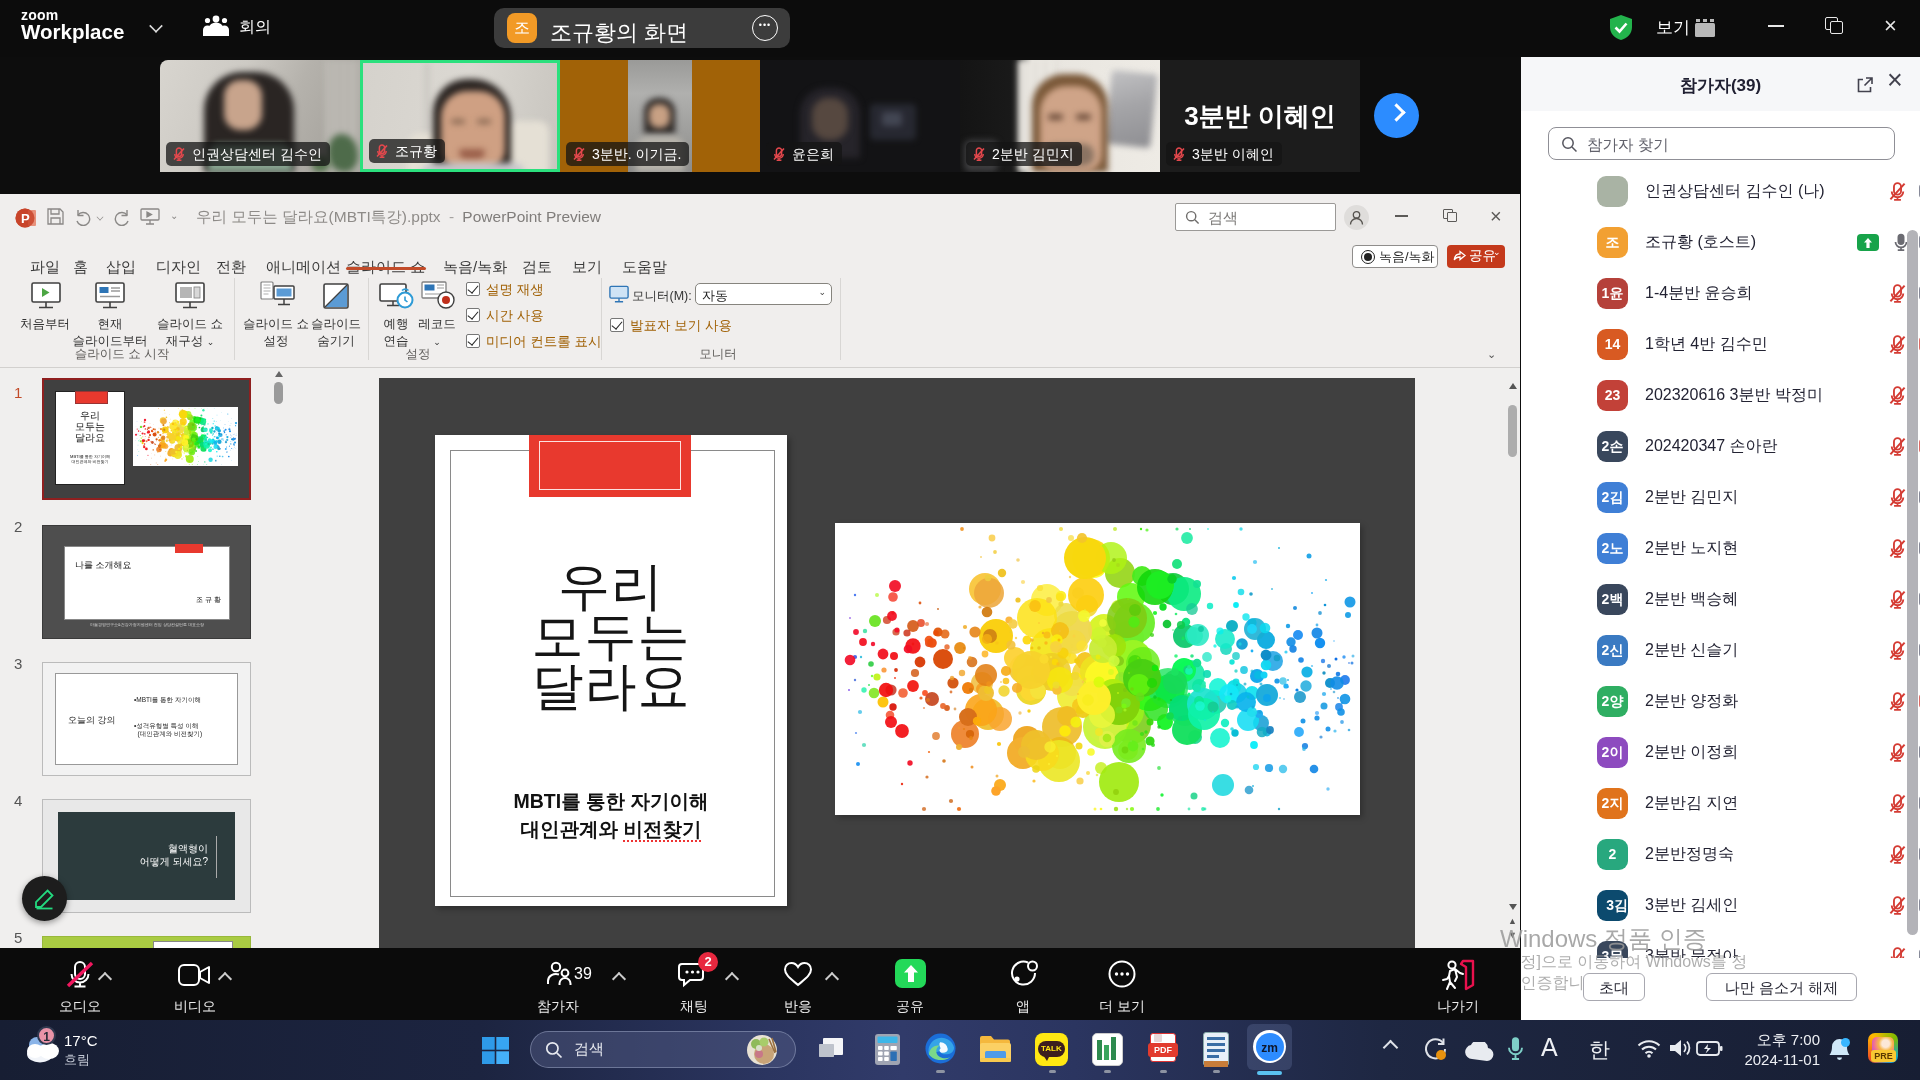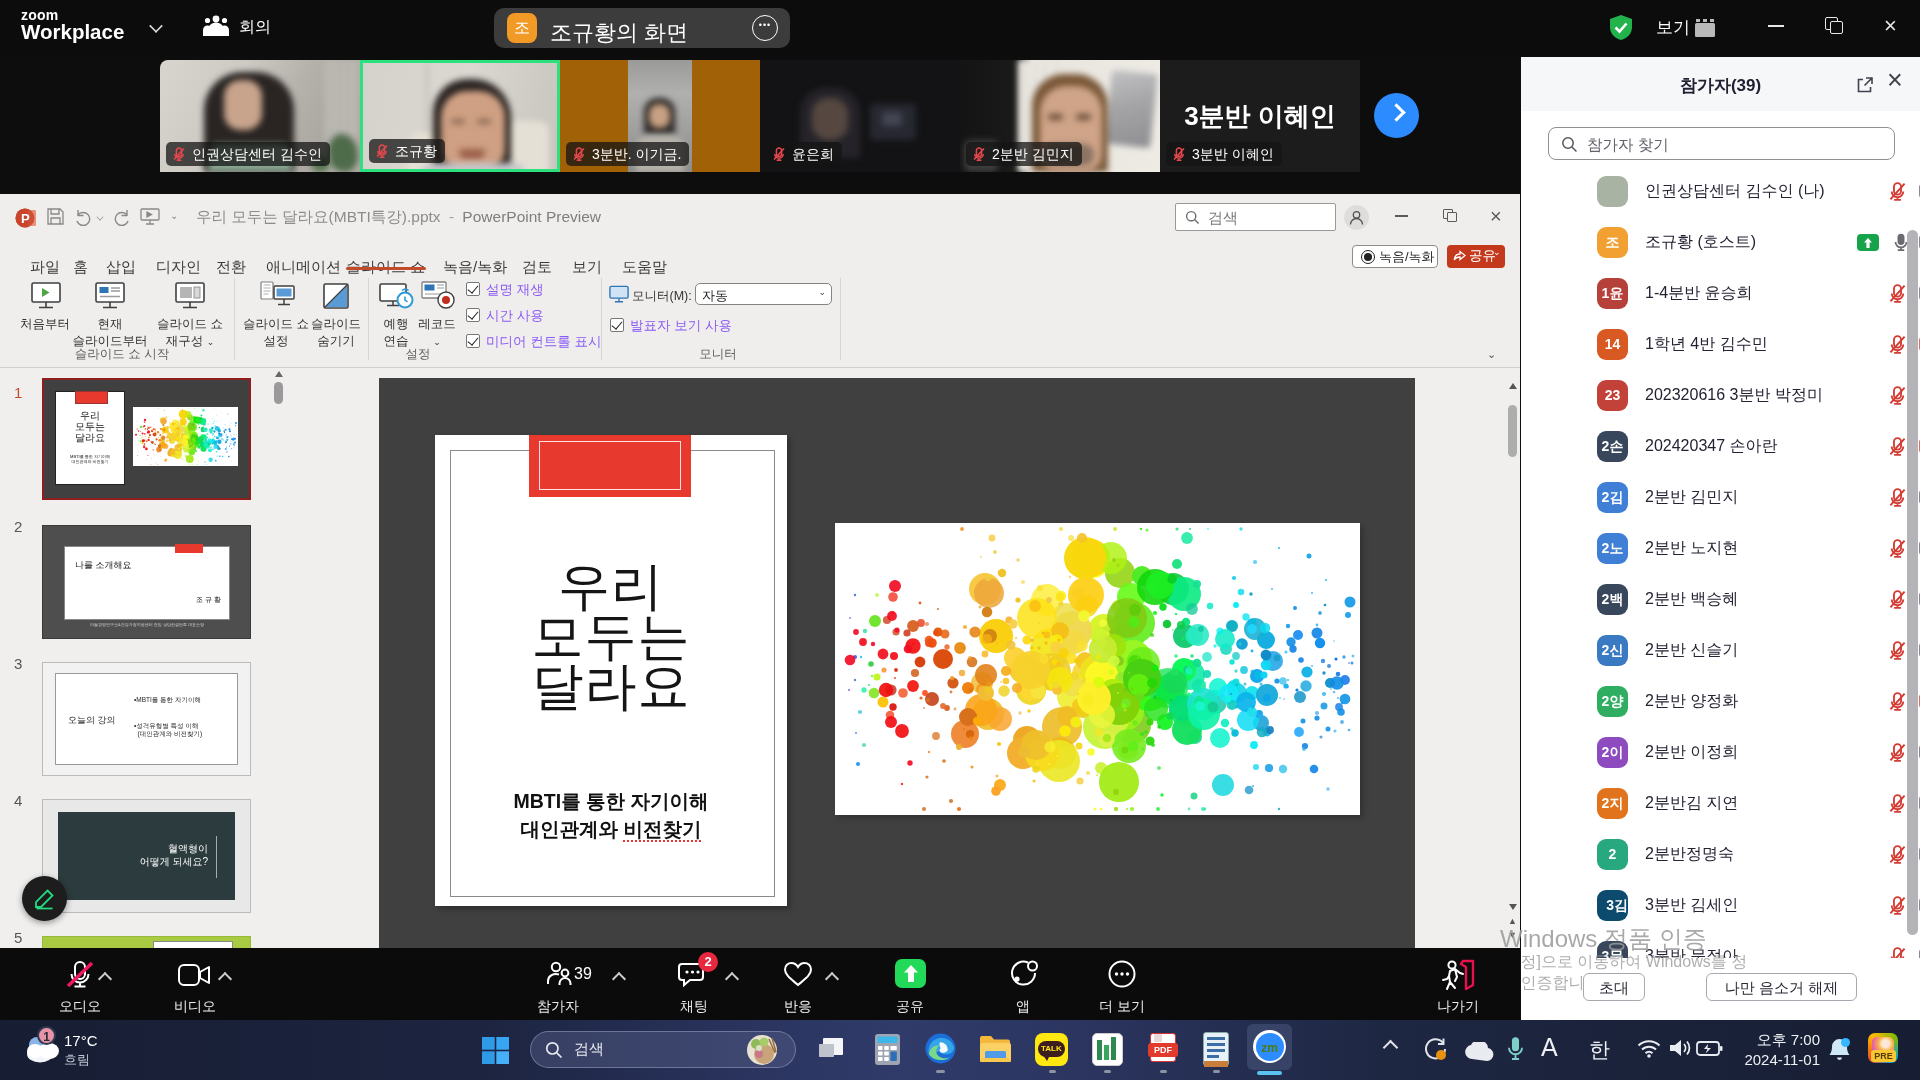--- a/index.html
+++ b/index.html
@@ -30,21 +30,21 @@
 
 
 #ppt { left:0; top:194px; width:1520px; height:754px; background:#f0eeed; }
 #ppt-title { position:absolute; left:0; top:0; width:100%; height:45px; }
 #ppt-menu { position:absolute; left:0; top:45px; width:100%; height:33px; font-size:15px; color:#3b3b3b; }
 #ppt-menu .mi { position:absolute; top:7px;margin-top:12px; }
 #ribbon { position:absolute; left:0; top:78px; width:100%; height:96px; border-bottom:1px solid #d2d0ce; }
 .rsep { position:absolute; top:6px; width:1px; height:82px; background:#d8d6d4; }
 .rlabel { position:absolute; bottom:4px; font-size:12.5px; color:#605e5c; width:200px; text-align:center; }
 .ricon-label { position:absolute; font-size:12.5px; color:#333; text-align:center; line-height:17px; }
-.rcheck { position:absolute; font-size:13.5px; color:#8b5cf6; }
+.rcheck { position:absolute; font-size:13.5px; color:#a16207; }
 .cbox { display:inline-block; width:14px; height:14px; border:1px solid #777; background:#fff; border-radius:2px; position:relative; top:2px; margin-right:6px; }
 .cbox:after { content:""; position:absolute; left:3px; top:0px; width:5px; height:9px; border-right:1.8px solid #222; border-bottom:1.8px solid #222; transform:rotate(40deg); }
 
 
 #spanel { position:absolute; left:0; top:174px; width:287px; height:580px; background:#f0efee; }
 .snum { position:absolute; left:14px; font-size:15px; color:#555; }
 .sthumb { position:absolute; left:42px; width:209px; height:120px; background:#fff; border:1px solid #c8c6c4; }
 
 #canvas { position:absolute; left:287px; top:174px; width:1233px; height:580px; background:#f0efee; }
 #slidebg { position:absolute; left:92px; top:10px; width:1036px; height:570px; background:#404040; }
@@ -1336,21 +1336,21 @@
         <div class="abs" style="left:3px;top:4px;width:18px;height:3px;background:#3a6ea5;"></div>
         <div class="abs" style="left:3px;top:10px;width:18px;height:3px;background:#3a6ea5;"></div>
         <div class="abs" style="left:3px;top:16px;width:18px;height:3px;background:#3a6ea5;"></div>
         <div class="abs" style="left:3px;top:22px;width:12px;height:3px;background:#3a6ea5;"></div>
         <div class="abs" style="left:0;top:28px;width:24px;height:6px;background:#c87d3a;"></div>
       </div>
     <div class="abs" style="left:1213px;top:50px;width:7px;height:3px;background:#8d93a2;border-radius:2px;"></div>
     <div class="abs" style="left:1247px;top:4px;width:45px;height:46px;background:rgba(130,150,200,0.22);border-radius:6px;"></div>
     <div class="abs" style="left:1253px;top:10px;width:33px;height:33px;border-radius:50%;background:#fff;">
         <div class="abs" style="left:2.5px;top:2.5px;width:28px;height:28px;border-radius:50%;background:#2d8cff;"></div>
-        <div class="abs" style="left:0;top:11px;width:33px;text-align:center;color:#4d7c0f;font-size:12px;font-weight:700;">zm</div>
+        <div class="abs" style="left:0;top:11px;width:33px;text-align:center;color:#0f172a;font-size:12px;font-weight:700;">zm</div>
       </div>
     <div class="abs" style="left:1257px;top:51px;width:25px;height:3.5px;background:#5ac2f0;border-radius:2px;"></div>
 
     <div class="abs" style="left:1385px;top:22px;width:11px;height:11px;border-top:2px solid #dfe2e8;border-right:2px solid #dfe2e8;transform:rotate(-45deg);"></div>
     <svg class="abs" style="left:1422px;top:16px;" width="26" height="26" viewBox="0 0 26 26" fill="none" stroke="#dfe2e8" stroke-width="2">
         <path d="M21 7 a9.5 9.5 0 1 0 2 6"></path>
         <path d="M21.5 2.5 v5.5 h-5.5"></path>
         <circle cx="19" cy="19" r="5" fill="#e8920e" stroke="none"></circle>
       </svg>
     <svg class="abs" style="left:1464px;top:22px;" width="30" height="19" viewBox="0 0 30 19">

